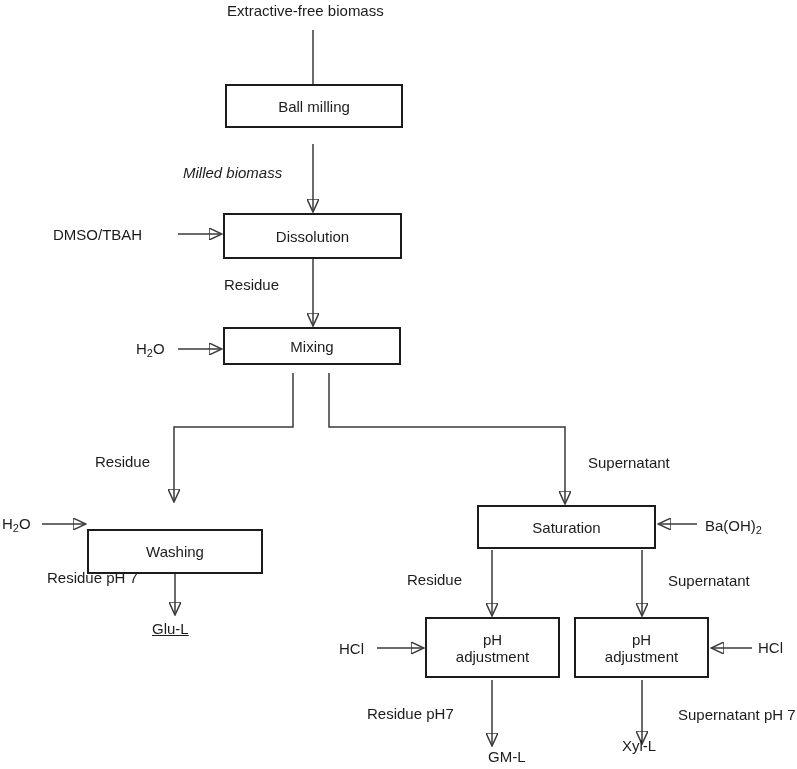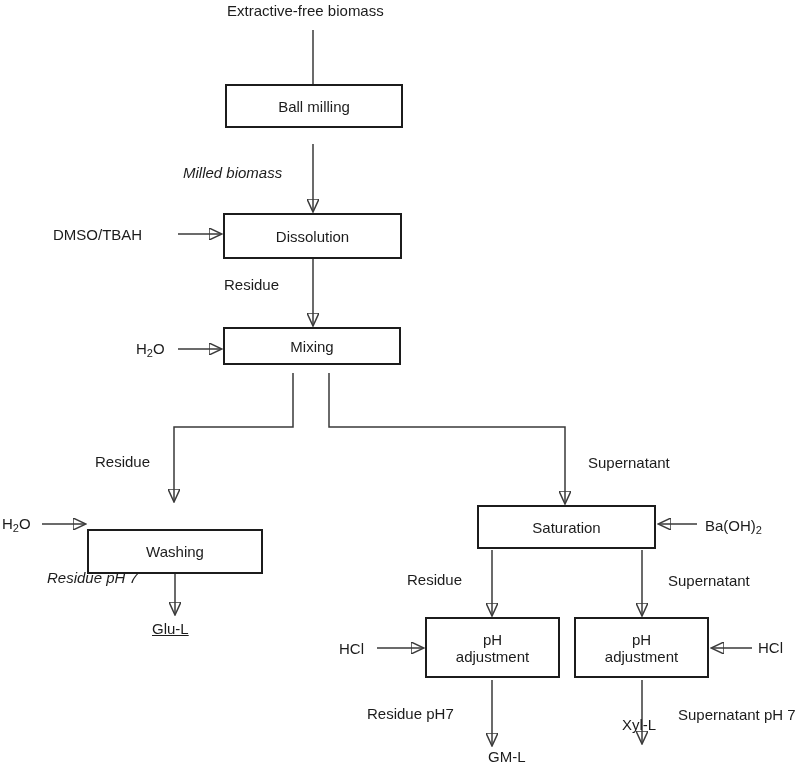--- a/index.html
+++ b/index.html
@@ -106,28 +106,28 @@
 
   <div class="lbl" style="left:136px; top:340px;"><span>H</span><span class="sub">2</span><span>O</span></div>
 
   <div class="lbl" style="left:95px; top:453px;">Residue</div>
   <div class="lbl" style="left:588px; top:454px;">Supernatant</div>
 
   <div class="lbl" style="left:2px; top:515px;"><span>H</span><span class="sub">2</span><span>O</span></div>
 
   <div class="lbl" style="left:705px; top:517px;"><span>Ba(OH)</span><span class="sub">2</span><span></span></div>
 
-  <div class="lbl" style="left:47px; top:569px;font-style:italic;">Residue pH 7</div>
+  <div class="lbl" style="left:47px; top:569px;">Residue pH 7</div>
   <div class="lbl" style="left:152px; top:620px;text-decoration:underline;">Glu-L</div>
 
   <div class="lbl" style="left:407px; top:571px;">Residue</div>
   <div class="lbl" style="left:668px; top:572px;">Supernatant</div>
 
   <div class="lbl" style="left:339px; top:640px;">HCl</div>
   <div class="lbl" style="left:758px; top:639px;">HCl</div>
 
   <div class="lbl" style="left:367px; top:705px;">Residue pH7</div>
   <div class="lbl" style="left:678px; top:706px;">Supernatant pH 7</div>
 
   <div class="lbl" style="left:488px; top:748px;">GM-L</div>
-  <div class="lbl" style="left:622px; top:716px;">Xyl-L</div>
+  <div class="lbl" style="left:622px; top:737px;">Xyl-L</div>
 
 </div>
 
 </body></html>

